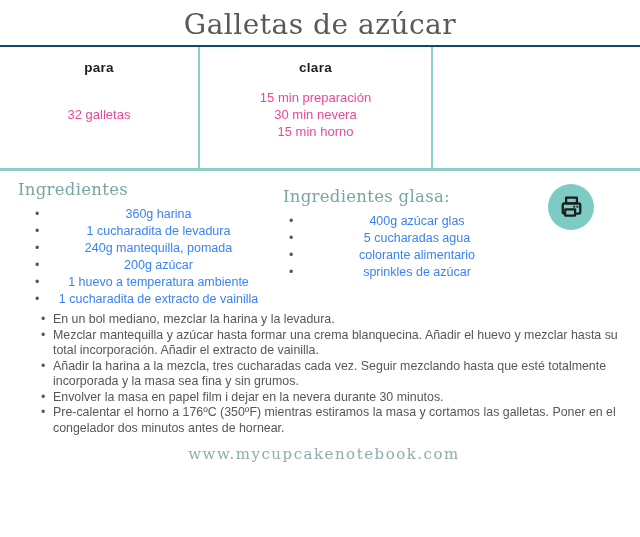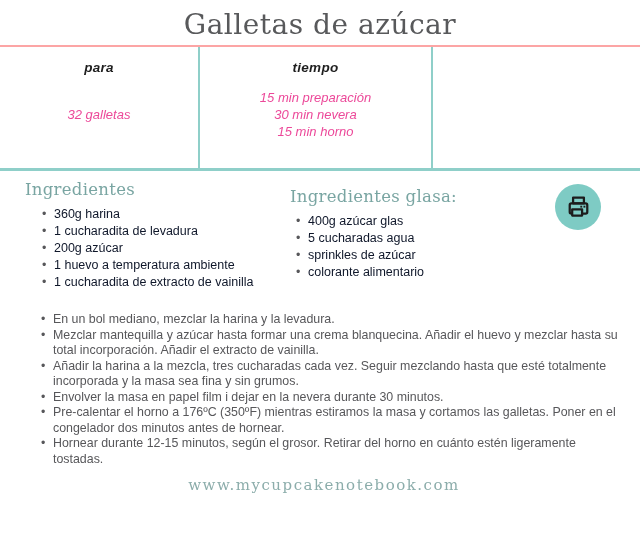--- a/index.html
+++ b/index.html
@@ -21,23 +21,22 @@
     font-weight: 400;
     font-size: 28px;
     letter-spacing: 0.5px;
     color: #58595b;
   }
 
   
   .info-bar {
     display: flex;
     height: 121px;
-    border-top: 2px solid #fca5a5;
+    border-top: 2px solid #0c4a6e;
     border-bottom: 3px solid #8fcfc9;
-    font-style: italic;
   }
   .info-col {
     box-sizing: border-box;
     display: flex;
     flex-direction: column;
     text-align: center;
     padding-top: 13px;
   }
   .info-col.c1 { width: 198px; }
   .info-col.c2 { width: 235px; border-left: 2px solid #8fcfc9; border-right: 2px solid #8fcfc9; }
@@ -56,38 +55,38 @@
     padding-bottom: 14px;
     color: #ec4899;
     font-size: 13px;
     line-height: 17px;
   }
 
   
   .ingredients-area {
     position: relative;
     height: 133px;
-    margin-left: 7px;
   }
   .ing-col-left  { position: absolute; left: 18px;  top: 9px; width: 252px; }
   .ing-col-right { position: absolute; left: 283px; top: 16px; width: 250px; }
   .section-heading {
     margin: 0 0 7px 0;
     font-family: "DejaVu Serif", serif;
     font-weight: 400;
     font-size: 16.5px;
     letter-spacing: 0.3px;
     color: #79a5a2;
   }
   ul.bullet-list {
     list-style: none;
     margin: 0;
     padding: 0 0 0 17px;
-    color: #0f172a;
+    color: #3b82f6;
     font-size: 12.5px;
+    text-align: center;
   }
   ul.bullet-list li {
     position: relative;
     padding-left: 12px;
     line-height: 17px;
   }
   ul.bullet-list li::before {
     content: "\2022";
     position: absolute;
     left: 0;
@@ -147,48 +146,49 @@
 <body>
 
 <h1 class="recipe-title">Galletas de azúcar</h1>
 
 <div class="info-bar">
   <div class="info-col c1">
     <div class="info-label">para</div>
     <div class="info-values">32 galletas</div>
   </div>
   <div class="info-col c2">
-    <div class="info-label">tiempo</div>
+    <div class="info-label">clara</div>
     <div class="info-values">
       <div>15 min preparación</div>
       <div>30 min nevera</div>
       <div>15 min horno</div>
     </div>
   </div>
 </div>
 
 <div class="ingredients-area">
   <div class="ing-col-left">
     <h2 class="section-heading">Ingredientes</h2>
     <ul class="bullet-list">
       <li>360g harina</li>
       <li>1 cucharadita de levadura</li>
+      <li>240g mantequilla, pomada</li>
       <li>200g azúcar</li>
       <li>1 huevo a temperatura ambiente</li>
       <li>1 cucharadita de extracto de vainilla</li>
     </ul>
   </div>
 
   <div class="ing-col-right">
     <h2 class="section-heading">Ingredientes glasa:</h2>
     <ul class="bullet-list">
       <li>400g azúcar glas</li>
       <li>5 cucharadas agua</li>
+      <li>colorante alimentario</li>
       <li>sprinkles de azúcar</li>
-      <li>colorante alimentario</li>
     </ul>
   </div>
 
   <div class="print-button">
     <span style="display:flex">
       <svg width="27" height="27" viewBox="0 0 24 24" fill="none" stroke="#1c1c1c" stroke-width="2" stroke-linejoin="round">
         <rect x="7.2" y="3.2" width="9.6" height="5.2"></rect>
         <rect x="4.2" y="8.4" width="15.6" height="9" rx="1.4"></rect>
         <rect x="13.6" y="10.4" width="1.7" height="1.7" fill="#1c1c1c" stroke="none"></rect>
         <rect x="16.4" y="10.4" width="1.7" height="1.7" fill="#1c1c1c" stroke="none"></rect>
@@ -198,17 +198,16 @@
   </div>
 </div>
 
 <div class="prep-section">
   <ul class="prep-list">
     <li>En un bol mediano, mezclar la harina y la levadura.</li>
     <li>Mezclar mantequilla y azúcar hasta formar una crema blanquecina. Añadir el huevo y mezclar hasta su total incorporación. Añadir el extracto de vainilla.</li>
     <li>Añadir la harina a la mezcla, tres cucharadas cada vez. Seguir mezclando hasta que esté totalmente incorporada y la masa sea fina y sin grumos.</li>
     <li>Envolver la masa en papel film i dejar en la nevera durante 30 minutos.</li>
     <li>Pre-calentar el horno a 176ºC (350ºF) mientras estiramos la masa y cortamos las galletas. Poner en el congelador dos minutos antes de hornear.</li>
-    <li>Hornear durante 12-15 minutos, según el grosor. Retirar del horno en cuánto estén ligeramente tostadas.</li>
   </ul>
 </div>
 
 <div class="site-footer">www.mycupcakenotebook.com</div>
 
 </body></html>

